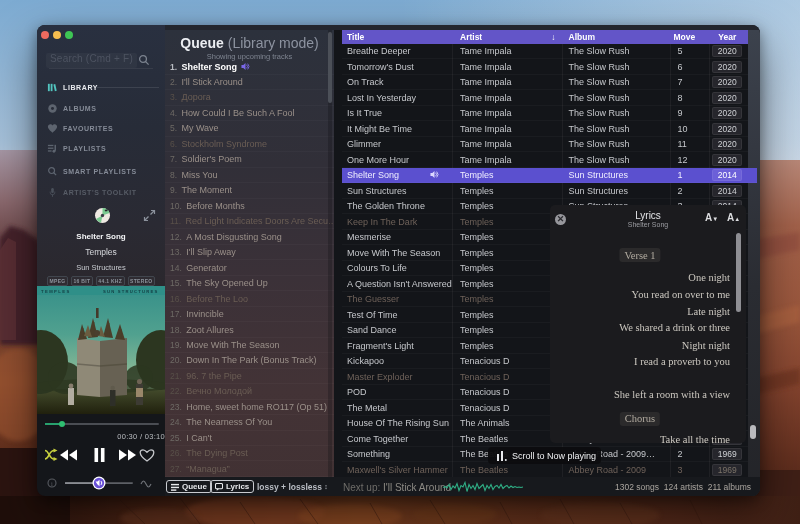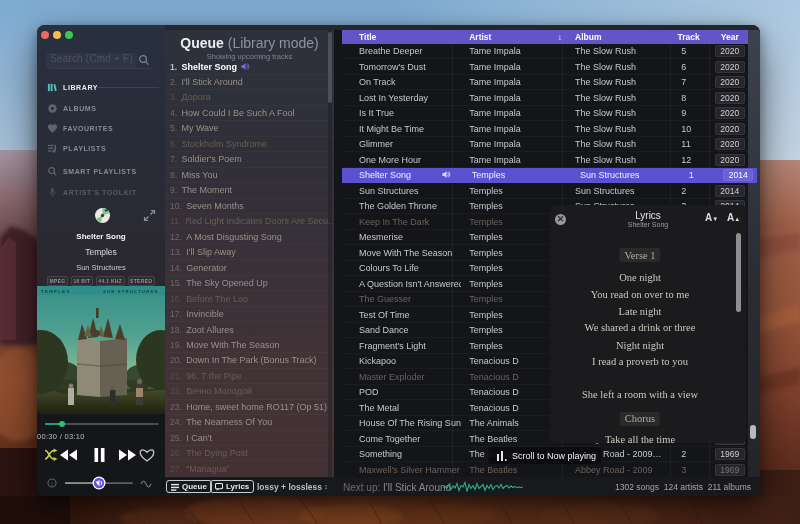--- a/index.html
+++ b/index.html
@@ -20,21 +20,21 @@
 #np-title{position:absolute;left:0;width:128px;text-align:center;top:206.5px;font-size:8px;font-weight:bold;color:#f2f3f5;}
 #np-artist{position:absolute;left:0;width:128px;text-align:center;top:222px;font-size:8.5px;color:#d8dade;}
 #np-album{position:absolute;left:0;width:128px;text-align:center;top:237.5px;font-size:7.5px;color:#c6c9ce;}
 #badges{position:absolute;left:0;top:251px;width:128px;display:flex;justify-content:center;gap:3px;}
 #badges span{font-size:5px;font-weight:bold;color:#8d939c;letter-spacing:.3px;border:0.5px solid #41464e;border-radius:2px;padding:1px 1.5px;background:rgba(255,255,255,.02);}
 #art{position:absolute;left:0;top:261px;width:128px;height:128px;}
 
 #pbar{position:absolute;left:8px;top:398px;width:114px;height:2px;background:#4a4d53;border-radius:1px;}
 #pbar .fill{position:absolute;left:0;top:0;height:2px;width:17px;background:#28a06e;}
 #pbar .dot{position:absolute;left:14px;top:-2px;width:6px;height:6px;border-radius:50%;background:#2fbf71;}
-#ptime{position:absolute;left:0;top:407px;width:128px;text-align:left;font-size:7.5px;color:#b9bcc0;letter-spacing:.3px;}
+#ptime{position:absolute;left:0;top:407px;width:128px;text-align:right;font-size:7.5px;color:#b9bcc0;letter-spacing:.3px;}
 #controls{position:absolute;left:0;top:421px;width:128px;height:18px;}
 #volrow{position:absolute;left:0;top:450px;width:128px;height:16px;}
 
 #queue{position:absolute;left:128px;top:5px;width:169px;height:452px;
   background:linear-gradient(180deg,#2c313c 0%,#312f38 30%,#3b3138 55%,#433336 80%,#413133 100%);}
 #qhead{position:absolute;left:0;top:0;width:169px;height:25px;text-align:center;}
 #qtitle{font-size:14px;color:#8d93a0;margin-top:4.5px;}
 #qtitle b{color:#eceef2;}
 #qsub{font-size:7.5px;color:#7e8490;margin-top:1.5px;}
 #qlist{position:absolute;left:0;top:29.3px;width:169px;}
@@ -44,21 +44,21 @@
 .qi.dim .n{color:#585049;}
 .qi.first{color:#fff;font-weight:bold;}
 .qi.first .n{color:#b9bcc2;font-weight:bold;}
 #qsb{position:absolute;left:163px;top:2px;width:4px;height:71px;border-radius:2px;background:#4c5058;}
 
 #main{position:absolute;left:297px;top:5px;width:426px;height:452px;background:#131519;}
 #thead{position:absolute;left:8px;top:0;width:406px;height:13.75px;background:#6355c8;display:flex;align-items:center;font-size:8.5px;font-weight:bold;color:#fff;}
 #gutter{position:absolute;left:414px;top:0;width:12px;height:466px;background:linear-gradient(180deg,#3c424d 0%,#343841 25%,#2a2c32 55%,#232428 100%);}
 .trow{position:absolute;left:8px;width:406px;height:15.5px;display:flex;align-items:center;font-size:9px;color:#c6c8cc;border-bottom:1px solid rgba(255,255,255,.03);}
 .trow.hl{left:8px;width:415px;background:#5b50cf;color:#f0eeff;}
-.c1{width:110px;padding-left:5px;white-space:nowrap;overflow:hidden;margin-left:12px;}
+.c1{width:110px;padding-left:5px;white-space:nowrap;overflow:hidden;}
 .c2{width:109.5px;padding-left:8px;white-space:nowrap;overflow:hidden;}
 .c3{width:108px;padding-left:7px;white-space:nowrap;overflow:hidden;}
 .c4{width:39px;padding-left:8px;}
 .c5{width:37.5px;display:flex;justify-content:center;}
 .yp{background:#26262c;border:1px solid rgba(255,255,255,.07);border-radius:2px;font-size:8.5px;color:#cfd1d5;padding:0 2px;min-width:30px;text-align:center;}
 .hl .yp{background:#6c60d8;color:#fff;}
 .dimrow{color:#6e6159;}
 .dimrow .yp{color:#7a7268;}
 #tsb{position:absolute;left:713px;top:400px;width:6px;height:13.5px;border-radius:3px;background:#b9babe;}
 
@@ -69,21 +69,21 @@
 #nextup b{color:#8d8a84;font-weight:normal;}
 #stats{position:absolute;right:9px;top:5px;font-size:8.5px;color:#aaa59f;white-space:nowrap;}
 
 #lyr{position:absolute;left:513px;top:179.5px;width:196px;height:238px;background:#1b1b1e;
   border-radius:5px;overflow:hidden;}
 #lyr .close{position:absolute;left:5px;top:9px;width:11px;height:11px;border-radius:50%;background:#97979c;color:#2a2a2e;
   font-size:9px;font-weight:bold;display:flex;align-items:center;justify-content:center;}
 #lyr .lt{position:absolute;left:0;top:5px;width:100%;text-align:center;font-size:10px;color:#e4e5e8;}
 #lyr .ls{position:absolute;left:0;top:16.5px;width:100%;text-align:center;font-size:7px;color:#9b9ca1;}
 .fbtn{position:absolute;top:7px;font-size:10px;font-weight:bold;color:#dcdde0;}
-.lline{position:absolute;left:0;width:100%;text-align:center;font-family:"Liberation Serif",serif;font-size:10.5px;color:#ccc8c0;}
+.lline{position:absolute;left:0;width:100%;text-align:right;font-family:"Liberation Serif",serif;font-size:10.5px;color:#ccc8c0;}
 .lpill{position:absolute;left:50%;transform:translateX(-50%);font-family:"Liberation Serif",serif;font-size:11.5px;
   color:#b2aba0;background:#2b2a2b;border-radius:3px;padding:1.5px 5px;font-size:10.5px;}
 #lsb{position:absolute;left:185.5px;top:28.5px;width:5.5px;height:79px;border-radius:3px;background:#8e8e93;}
 
 #snp{position:absolute;left:451px;top:422px;width:113px;height:17.3px;background:rgba(13,13,15,.96);
   border-radius:4px;display:flex;align-items:center;color:#f0f1f3;font-size:9px;}
 </style>
 </head>
 <body>
 <svg id="bg" width="800" height="524" viewBox="0 0 800 524">
@@ -400,21 +400,21 @@
         <div class="qi ">
           <span class="n">8.&nbsp;</span>
           <span>Miss You</span>
         </div>
         <div class="qi ">
           <span class="n">9.&nbsp;</span>
           <span>The Moment</span>
         </div>
         <div class="qi ">
           <span class="n">10.&nbsp;</span>
-          <span>Seven Months</span>
+          <span>Before Months</span>
         </div>
         <div class="qi dim">
           <span class="n">11.&nbsp;</span>
           <span>Red Light Indicates Doors Are Secu...</span>
         </div>
         <div class="qi ">
           <span class="n">12.&nbsp;</span>
           <span>A Most Disgusting Song</span>
         </div>
         <div class="qi ">
@@ -744,21 +744,21 @@
           <div class="c4">3</div>
           <div class="c5">
             <span class="yp">1969</span>
           </div>
         </div>
       </div>
     <div id="thead">
       <div class="c1" style="padding-left:5px">Title</div>
       <div class="c2">Artist <span style="float:right;margin-right:6px;font-weight:normal">↓</span></div>
       <div class="c3">Album</div>
-      <div class="c4" style="padding-left:4px">Track</div>
+      <div class="c4" style="padding-left:4px">Move</div>
       <div class="c5">Year</div>
     </div>
   </div>
   <div id="tsb"></div>
 
   <div id="bbar">
     <div class="bbtn" style="left:1px"><svg width="8" height="8" viewBox="0 0 9 9" style="margin-right:3px">
           <g fill="#e8e9ec">
             <rect y="1" width="9" height="1.6"></rect>
             <rect y="4.2" width="9" height="1.6"></rect>

